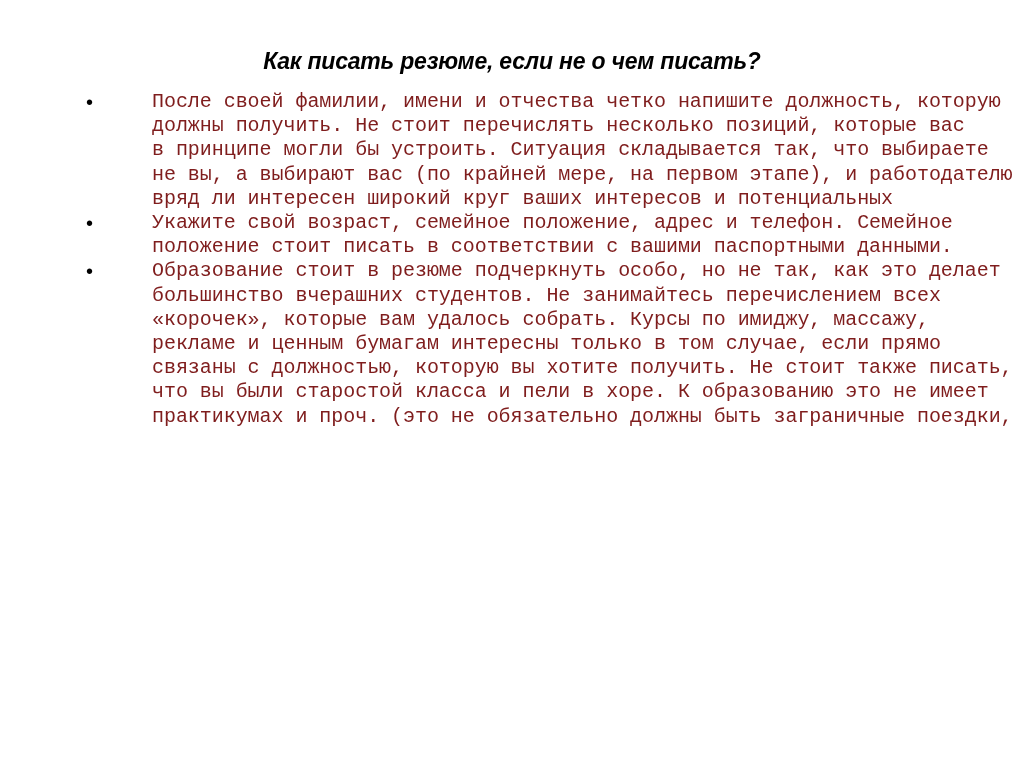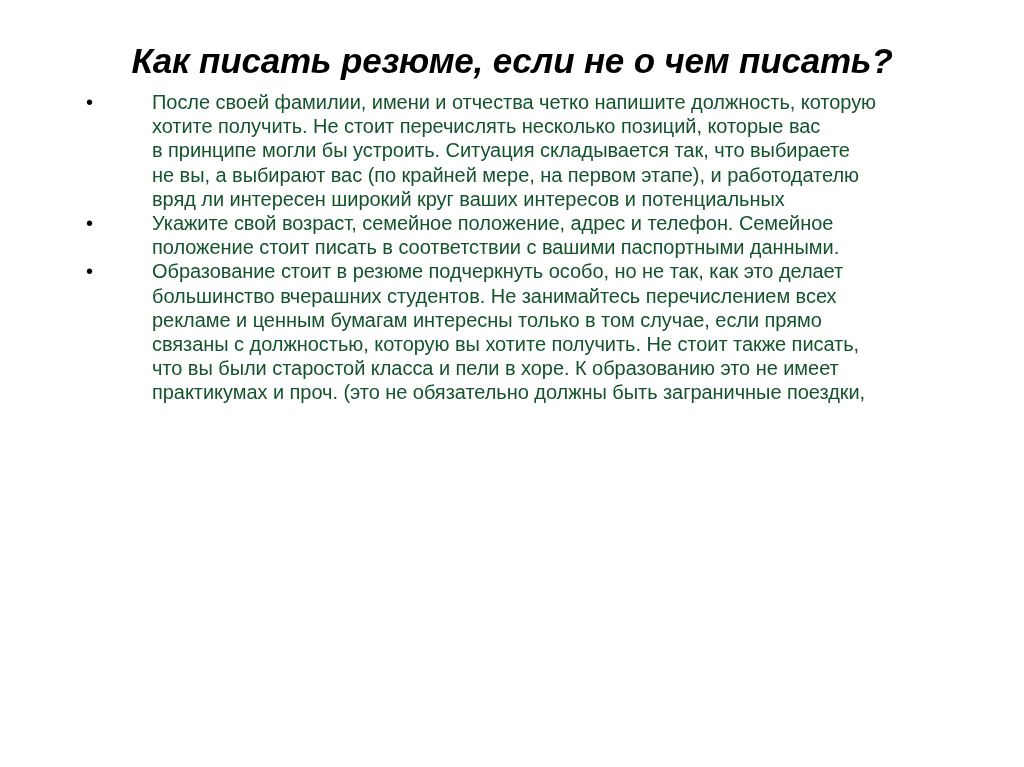--- a/index.html
+++ b/index.html
@@ -19,21 +19,21 @@
     width: 1024px;
     height: 767px;
     background: #ffffff;
   }
   .slide-title {
     position: absolute;
     left: 62px;
     top: 44px;
     width: 900px;
     text-align: center;
-    font-size: 35px;
+    font-size: 23px;
     line-height: 34px;
     font-weight: bold;
     font-style: italic;
     letter-spacing: -0.2px;
     color: #000000;
     white-space: nowrap;
   }
   .body-block {
     position: absolute;
     left: 0;
@@ -52,61 +52,63 @@
     top: 0;
     width: 14px;
     font-size: 20px;
     line-height: 24.2px;
     color: #000000;
     text-align: left;
   }
   .bullet-lines {
     font-size: 20px;
     line-height: 24.2px;
-    color: #14532d;
+    color: #7f1d1d;
     letter-spacing: -0.05px;
+    font-family: Liberation Mono, monospace;
   }
   .bullet-lines .tline {
     display: block;
     white-space: nowrap;
   }
 </style>
 </head>
 <body>
 
 <div class="slide">
 
   <div class="slide-title">Как писать резюме, если не о чем писать?</div>
 
   <div class="body-block">
 
     <div class="bullet-item">
       <span class="bullet-marker">•</span>
       <div class="bullet-lines">
         <span class="tline">После своей фамилии, имени и отчества четко напишите должность, которую</span>
-        <span class="tline">хотите получить. Не стоит перечислять несколько позиций, которые вас</span>
+        <span class="tline">должны получить. Не стоит перечислять несколько позиций, которые вас</span>
         <span class="tline">в принципе могли бы устроить. Ситуация складывается так, что выбираете</span>
         <span class="tline">не вы, а выбирают вас (по крайней мере, на первом этапе), и работодателю</span>
         <span class="tline">вряд ли интересен широкий круг ваших интересов и потенциальных</span>
       </div>
     </div>
 
     <div class="bullet-item">
       <span class="bullet-marker">•</span>
       <div class="bullet-lines">
         <span class="tline">Укажите свой возраст, семейное положение, адрес и телефон. Семейное</span>
         <span class="tline">положение стоит писать в соответствии с вашими паспортными данными.</span>
       </div>
     </div>
 
     <div class="bullet-item">
       <span class="bullet-marker">•</span>
       <div class="bullet-lines">
         <span class="tline">Образование стоит в резюме подчеркнуть особо, но не так, как это делает</span>
         <span class="tline">большинство вчерашних студентов. Не занимайтесь перечислением всех</span>
+        <span class="tline">«корочек», которые вам удалось собрать. Курсы по имиджу, массажу,</span>
         <span class="tline">рекламе и ценным бумагам интересны только в том случае, если прямо</span>
         <span class="tline">связаны с должностью, которую вы хотите получить. Не стоит также писать,</span>
         <span class="tline">что вы были старостой класса и пели в хоре. К образованию это не имеет</span>
         <span class="tline">практикумах и проч. (это не обязательно должны быть заграничные поездки,</span>
       </div>
     </div>
 
   </div>
 </div>
 

